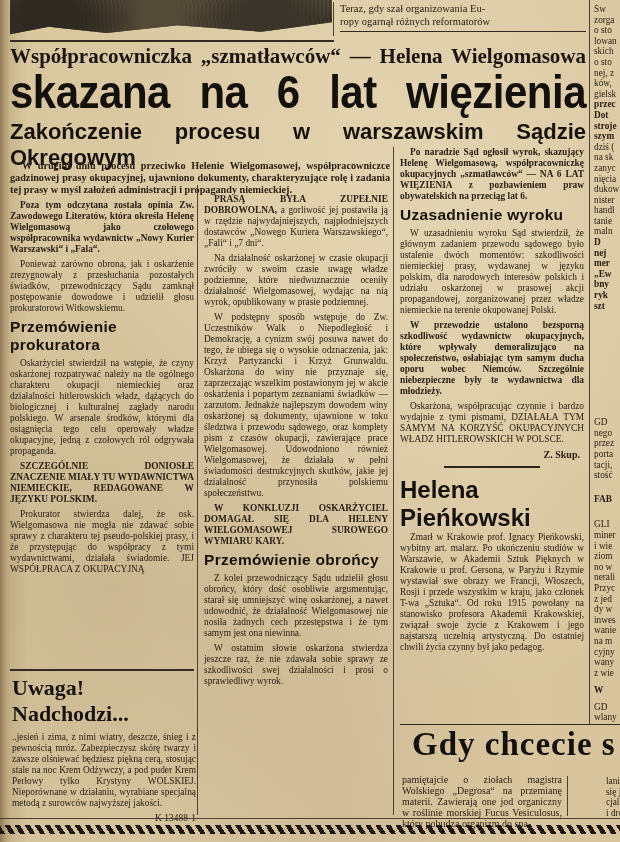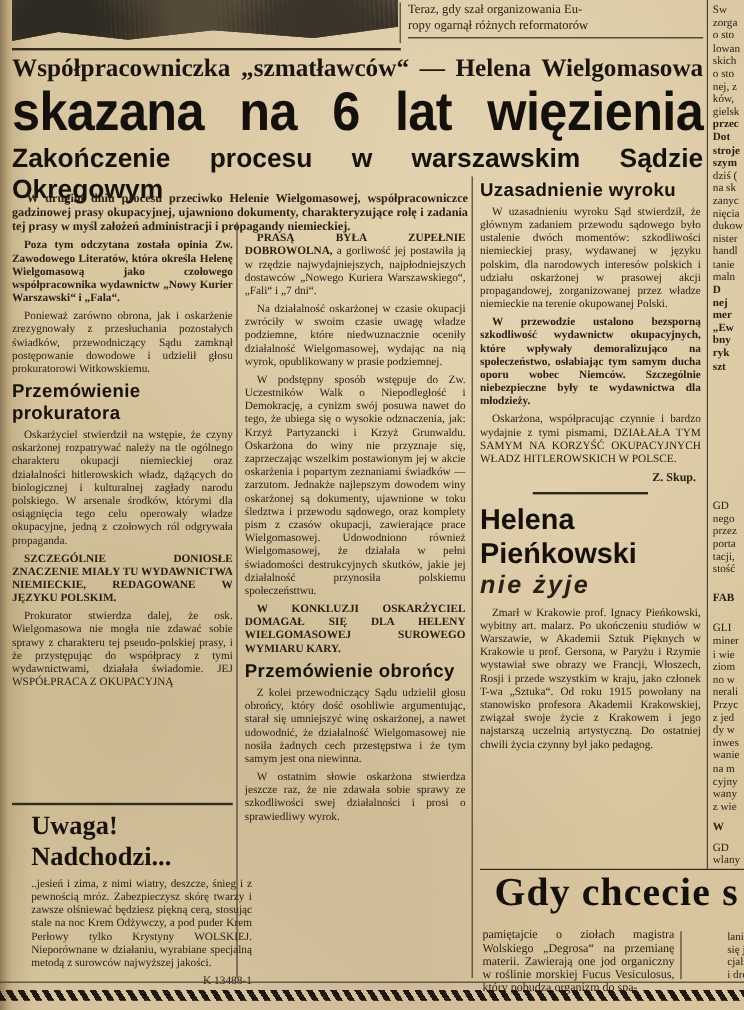--- a/index.html
+++ b/index.html
@@ -44,21 +44,21 @@
   .col .b{font-weight:bold;}
   .col h2.sec{margin:3px 0 4px;font-family:"Liberation Sans",sans-serif;font-weight:bold;
     font-size:15.5px;letter-spacing:.3px;color:#181209;}
   .col .sig{font-size:10px;font-weight:bold;text-align:right;margin:1px 4px 4px 0;}
   .col .midrule{width:96px;height:2px;background:#2e271c;margin:6px auto 8px;}
   .col .obit-title{font-family:"Liberation Sans",sans-serif;font-weight:bold;font-size:24px;
     color:#15100a;margin:2px 0 0;}
   .col .obit-sub{font-family:"Liberation Sans",sans-serif;font-weight:bold;font-style:italic;
     font-size:21px;letter-spacing:2px;margin:0 0 6px;}
   
-  .adl{position:absolute;left:26px;top:675px;width:184px;}
+  .adl{position:absolute;left:12px;top:675px;width:184px;}
   .adl .t{font-weight:bold;font-size:22px;color:#17120b;margin:0 0 5px;}
   .adl .b{font-size:9.4px;line-height:11px;text-align:justify;margin:0;}
   .adl .s{font-size:9.5px;text-align:right;margin-top:4px;}
   
   .adb-title{position:absolute;left:412px;top:726px;width:260px;font-weight:bold;font-size:33px;
     color:#14100b;white-space:nowrap;letter-spacing:1px;}
   .adb-left{position:absolute;left:402px;top:774px;width:160px;font-size:10px;line-height:11px;
     text-align:justify;}
   .adb-right{position:absolute;left:572px;top:774px;width:46px;font-size:9.4px;line-height:11px;
     overflow:hidden;}
@@ -107,28 +107,28 @@
   <div class="col" style="left:204px;top:194px;width:184px;height:622px;">
       <p><b>PRASĄ BYŁA ZUPEŁNIE DOBROWOLNA,</b> a gorliwość jej postawiła ją w rzędzie najwydajniejszych, najpłodniejszych dostawców „Nowego Kuriera Warszawskiego“, „Fali“ i „7 dni“.</p>
       <p>Na działalność oskarżonej w czasie okupacji zwróciły w swoim czasie uwagę władze podziemne, które niedwuznacznie oceniły działalność Wielgomasowej, wydając na nią wyrok, opublikowany w prasie podziemnej.</p>
       <p>W podstępny sposób wstępuje do Zw. Uczestników Walk o Niepodległość i Demokrację, a cynizm swój posuwa nawet do tego, że ubiega się o wysokie odznaczenia, jak: Krzyż Partyzancki i Krzyż Grunwaldu. Oskarżona do winy nie przyznaje się, zaprzeczając wszelkim postawionym jej w akcie oskarżenia i popartym zeznaniami świadków — zarzutom. Jednakże najlepszym dowodem winy oskarżonej są dokumenty, ujawnione w toku śledztwa i przewodu sądowego, oraz komplety pism z czasów okupacji, zawierające prace Wielgomasowej. Udowodniono również Wielgomasowej, że działała w pełni świadomości destrukcyjnych skutków, jakie jej działalność przynosiła polskiemu społeczeństtwu.</p>
       <p class="b">W KONKLUZJI OSKARŻYCIEL DOMAGAŁ SIĘ DLA HELENY WIELGOMASOWEJ SUROWEGO WYMIARU KARY.</p>
       <h2 class="sec">Przemówienie obrońcy</h2>
       <p>Z kolei przewodniczący Sądu udzielił głosu obrońcy, który dość osobliwie argumentując, starał się umniejszyć winę oskarżonej, a nawet udowodnić, że działalność Wielgomasowej nie nosiła żadnych cech przestępstwa i że tym samym jest ona niewinna.</p>
       <p>W ostatnim słowie oskarżona stwierdza jeszcze raz, że nie zdawała sobie sprawy ze szkodliwości swej działalności i prosi o sprawiedliwy wyrok.</p>
     </div>
   <div class="col" style="left:400px;top:147px;width:184px;height:576px;">
+      <p class="b">Po naradzie Sąd ogłosił wyrok, skazujący Helenę Wielgomasową, współpracowniczkę okupacyjnych „szmatławców“ — NA 6 LAT WIĘZIENIA z pozbawieniem praw obywatelskich na przeciąg lat 6.</p>
       <h2 class="sec">Uzasadnienie wyroku</h2>
       <p>W uzasadnieniu wyroku Sąd stwierdził, że głównym zadaniem przewodu sądowego było ustalenie dwóch momentów: szkodliwości niemieckiej prasy, wydawanej w języku polskim, dla narodowych interesów polskich i udziału oskarżonej w prasowej akcji propagandowej, zorganizowanej przez władze niemieckie na terenie okupowanej Polski.</p>
       <p class="b">W przewodzie ustalono bezsporną szkodliwość wydawnictw okupacyjnych, które wpływały demoralizująco na społeczeństwo, osłabiając tym samym ducha oporu wobec Niemców. Szczególnie niebezpieczne były te wydawnictwa dla młodzieży.</p>
       <p>Oskarżona, współpracując czynnie i bardzo wydajnie z tymi pismami, DZIAŁAŁA TYM SAMYM NA KORZYŚĆ OKUPACYJNYCH WŁADZ HITLEROWSKICH W POLSCE.</p>
       <div class="sig">Z. Skup.</div>
       <div class="midrule"></div>
       <div class="obit-title">Helena Pieńkowski</div>
-      <div class="obit-sub">nie żyje</div>
       <p>Zmarł w Krakowie prof. Ignacy Pieńkowski, wybitny art. malarz. Po ukończeniu studiów w Warszawie, w Akademii Sztuk Pięknych w Krakowie u prof. Gersona, w Paryżu i Rzymie wystawiał swe obrazy we Francji, Włoszech, Rosji i przede wszystkim w kraju, jako członek T-wa „Sztuka“. Od roku 1915 powołany na stanowisko profesora Akademii Krakowskiej, związał swoje życie z Krakowem i jego najstarszą uczelnią artystyczną. Do ostatniej chwili życia czynny był jako pedagog.</p>
     </div>
 
   <div class="hr" style="left:10px;top:669px;width:184px;height:2px;"></div>
   <div class="adl">
     <div class="t">Uwaga! Nadchodzi...</div>
     <p class="b">..jesień i zima, z nimi wiatry, deszcze, śnieg i z pewnością mróz. Zabezpieczysz skórę twarzy i zawsze olśniewać będziesz piękną cerą, stosując stale na noc Krem Odżywczy, a pod puder Krem Perłowy tylko Krystyny WOLSKIEJ. Nieporównane w działaniu, wyrabiane specjalną metodą z surowców najwyższej jakości.</p>
     <div class="s">K 13488-1</div>
   </div>
 

